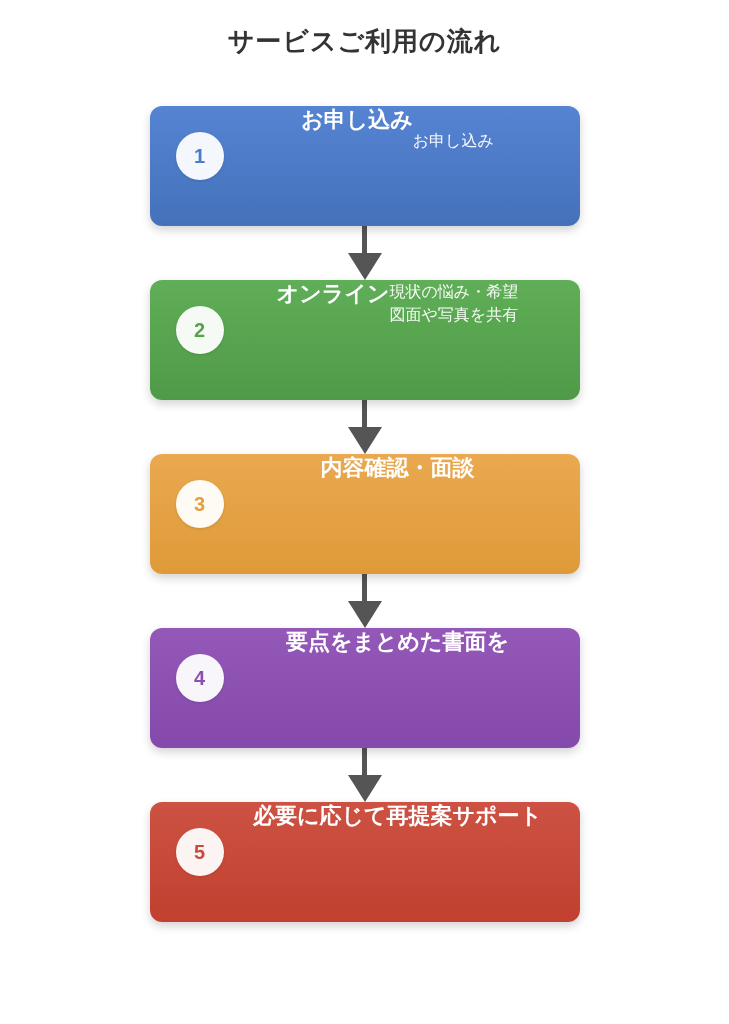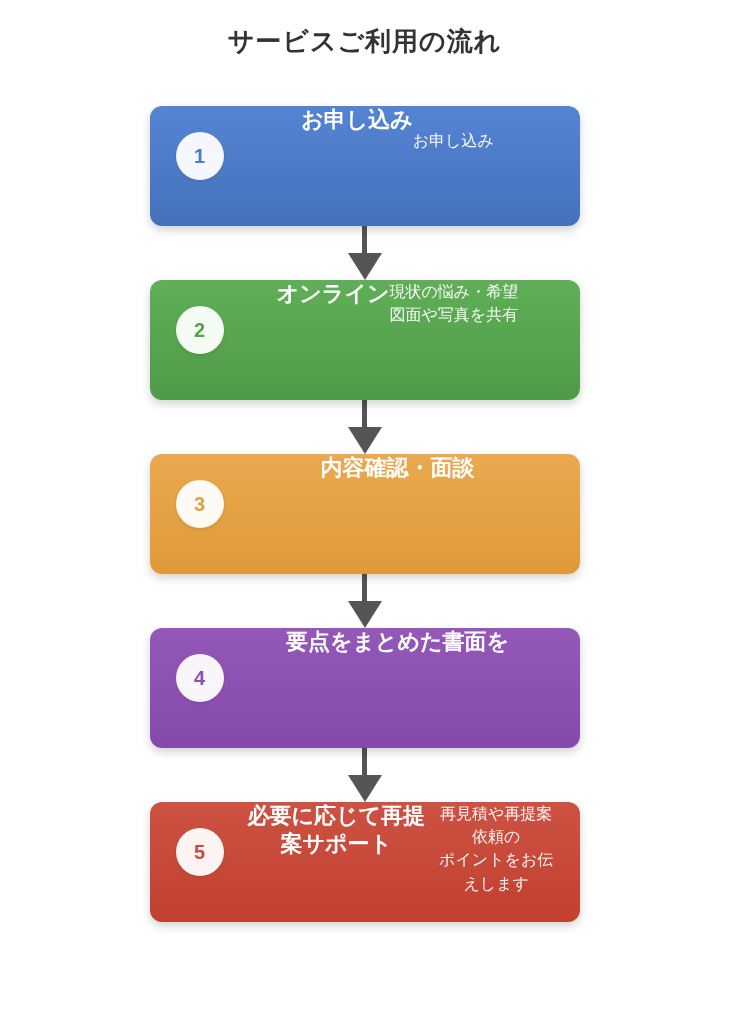--- a/index.html
+++ b/index.html
@@ -168,18 +168,17 @@
       <div class="arrow-stem"></div>
       <div class="arrow-head"></div>
     </div>
 
     <section class="step" style="--grad-top: #cd5243; --grad-bottom: #c1402f; --accent: #c74b3a;">
       <div class="step-circle">
         <span class="step-number">5</span>
       </div>
       <div class="step-content">
         <h2 class="step-title">必要に応じて再提案サポート</h2>
-        <p class="step-desc"><span>再見積や再提案依頼の</span><br><span>ポイントをお伝えします</span></p>
       </div>
     </section>
 
   </div>
 </div>
 
 </body></html>

